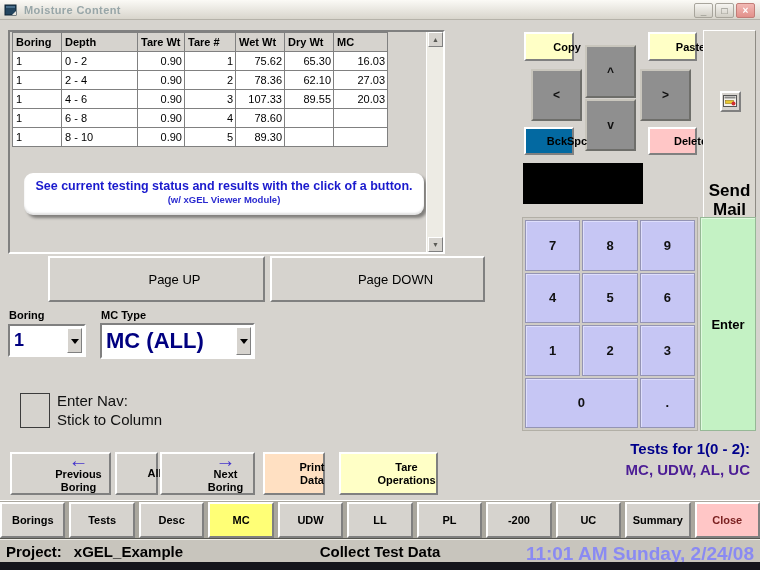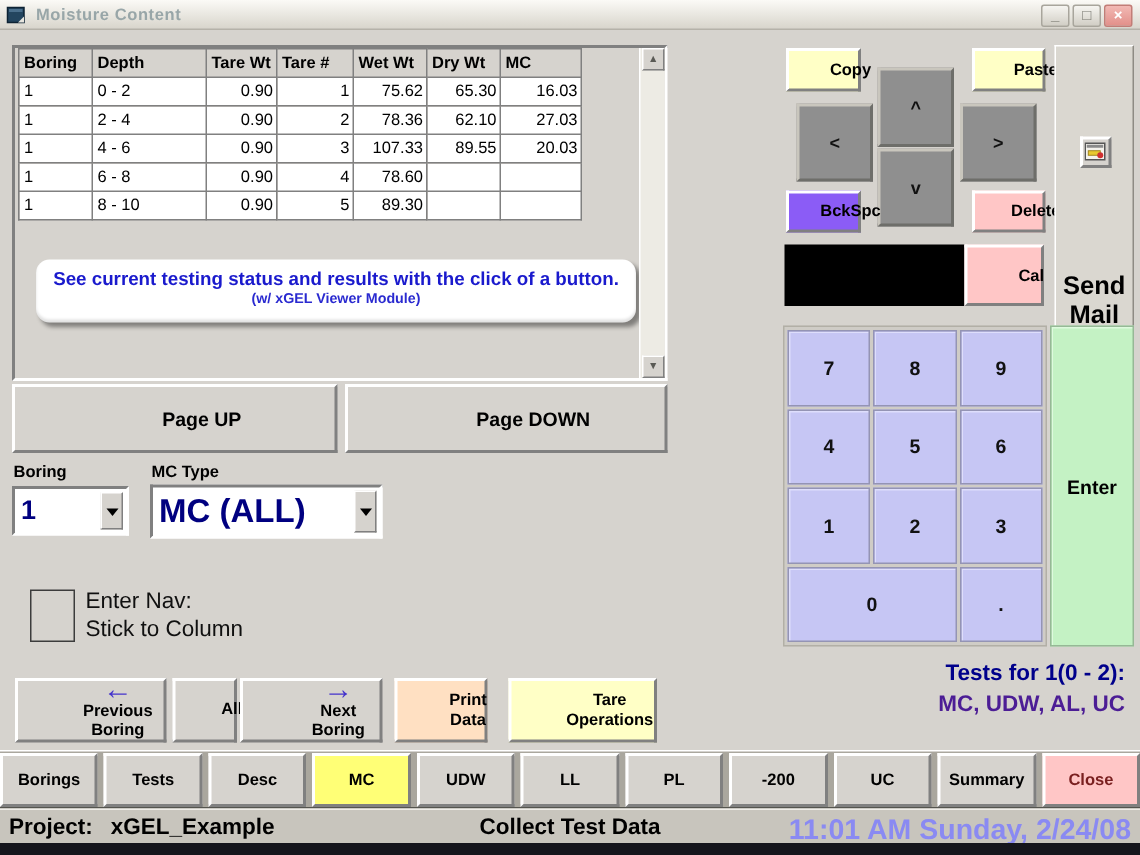--- a/index.html
+++ b/index.html
@@ -38,22 +38,22 @@
   .banner { position:absolute; left:14px; top:141px; width:400px; height:42px;
     background:#ffffff; border-radius:9px; text-align:center; padding-top:6px;
     box-shadow:3px 3px 3px rgba(0,0,0,.4), inset 0 -2px 2px rgba(0,0,0,.12); }
   .banner-l1 { color:#1a1acd; font-weight:bold; font-size:12.5px; }
   .banner-l2 { color:#2a2ad0; font-weight:bold; font-size:9.5px; margin-top:1px; }
 
   
   .btn3d { background:#d6d3ce; border:2px solid; border-color:#ffffff #808080 #808080 #ffffff;
     font-family:"Liberation Sans",sans-serif; cursor:default;padding-left:36px; }
 
-  .page-btn { position:absolute; top:256px; height:46px; font-weight:bold; font-size:13px;
-    display:flex; align-items:center; justify-content:center; }
+  .page-btn { position:absolute; top:256px; height:46px; font-weight:normal; font-size:13px;
+    display:flex; align-items:center; justify-content:center;margin-left:40px; }
   #page-up { left:8px; width:217px; } #page-down { left:230px; width:215px; }
 
   
   .field-label { position:absolute; font-size:11px; font-weight:bold; color:#000; }
   .combo { position:absolute; background:#fff; border:2px solid; border-color:#808080 #fff #fff #808080;
     display:flex; align-items:center; }
   .combo-val { flex:1; color:#000080; font-weight:bold; padding-left:4px; overflow:hidden; white-space:nowrap; }
   .combo-drop { width:15px; align-self:stretch; margin:2px; background:#d6d3ce;
     border:1px solid; border-color:#fff #808080 #808080 #fff;
     display:flex; align-items:center; justify-content:center; }
@@ -71,21 +71,21 @@
   #btn-prev { left:10px; width:101px; } #btn-all { left:115px; width:43px; }
   #btn-next { left:160px; width:95px; }
   #btn-print { left:263px; width:62px; background:#ffe0c2; }
   #btn-tare { left:339px; width:99px; background:#ffffc6; }
 
   
   .pad-btn { position:absolute; font-weight:bold; font-size:11px;
     display:flex; align-items:center; justify-content:center; }
   #btn-copy  { left:524px; top:32px;  width:50px; height:29px; background:#ffffc6; }
   #btn-paste { left:648px; top:32px;  width:49px; height:29px; background:#ffffc6; }
-  #btn-bcksp { left:524px; top:127px; width:50px; height:28px; background:#8b5cf6; }
+  #btn-bcksp { left:524px; top:127px; width:50px; height:28px; background:#0369a1; }
   #btn-del   { left:648px; top:127px; width:49px; height:28px; background:#ffc6c6; }
   .gray-key { position:absolute; background:#8f8f8f; color:#111;
     border:2px solid; border-color:#c9c6bd #6e6e6a #6e6e6a #c9c6bd;
     display:flex; align-items:center; justify-content:center; font-size:12px; font-weight:bold; }
   #key-up    { left:585px; top:45px; width:51px; height:53px; }
   #key-left  { left:531px; top:69px; width:51px; height:52px; }
   #key-right { left:640px; top:69px; width:51px; height:52px; }
   #key-down  { left:585px; top:99px; width:51px; height:52px; }
 
   .entry-display { position:absolute; left:523px; top:163px; width:120px; height:41px; background:#000; }
@@ -272,21 +272,20 @@
   <button id="btn-copy" class="pad-btn btn3d">Copy</button>
   <button id="btn-paste" class="pad-btn btn3d">Paste</button>
   <button id="key-up" class="gray-key">^</button>
   <button id="key-left" class="gray-key">&lt;</button>
   <button id="key-right" class="gray-key">&gt;</button>
   <button id="key-down" class="gray-key">v</button>
   <button id="btn-bcksp" class="pad-btn btn3d">BckSpc</button>
   <button id="btn-del" class="pad-btn btn3d">Delete</button>
 
   <div class="entry-display"></div>
-  <button id="btn-cal" class="pad-btn btn3d">Cal</button>
 
   <div class="mail-panel">
     <button class="tool-btn">
       <svg width="15" height="15" viewBox="0 0 15 15">
         <rect x="0.5" y="1.5" width="13" height="11" fill="#f4f2ec" stroke="#555"></rect>
         <rect x="1.5" y="2.5" width="11" height="2" fill="#8a8a8a"></rect>
         <rect x="2.5" y="6.5" width="8" height="3" fill="#e8c830" stroke="#9a7c10" stroke-width="0.6"></rect>
         <circle cx="10.5" cy="9.5" r="2" fill="#d03030"></circle>
       </svg>
     </button>

